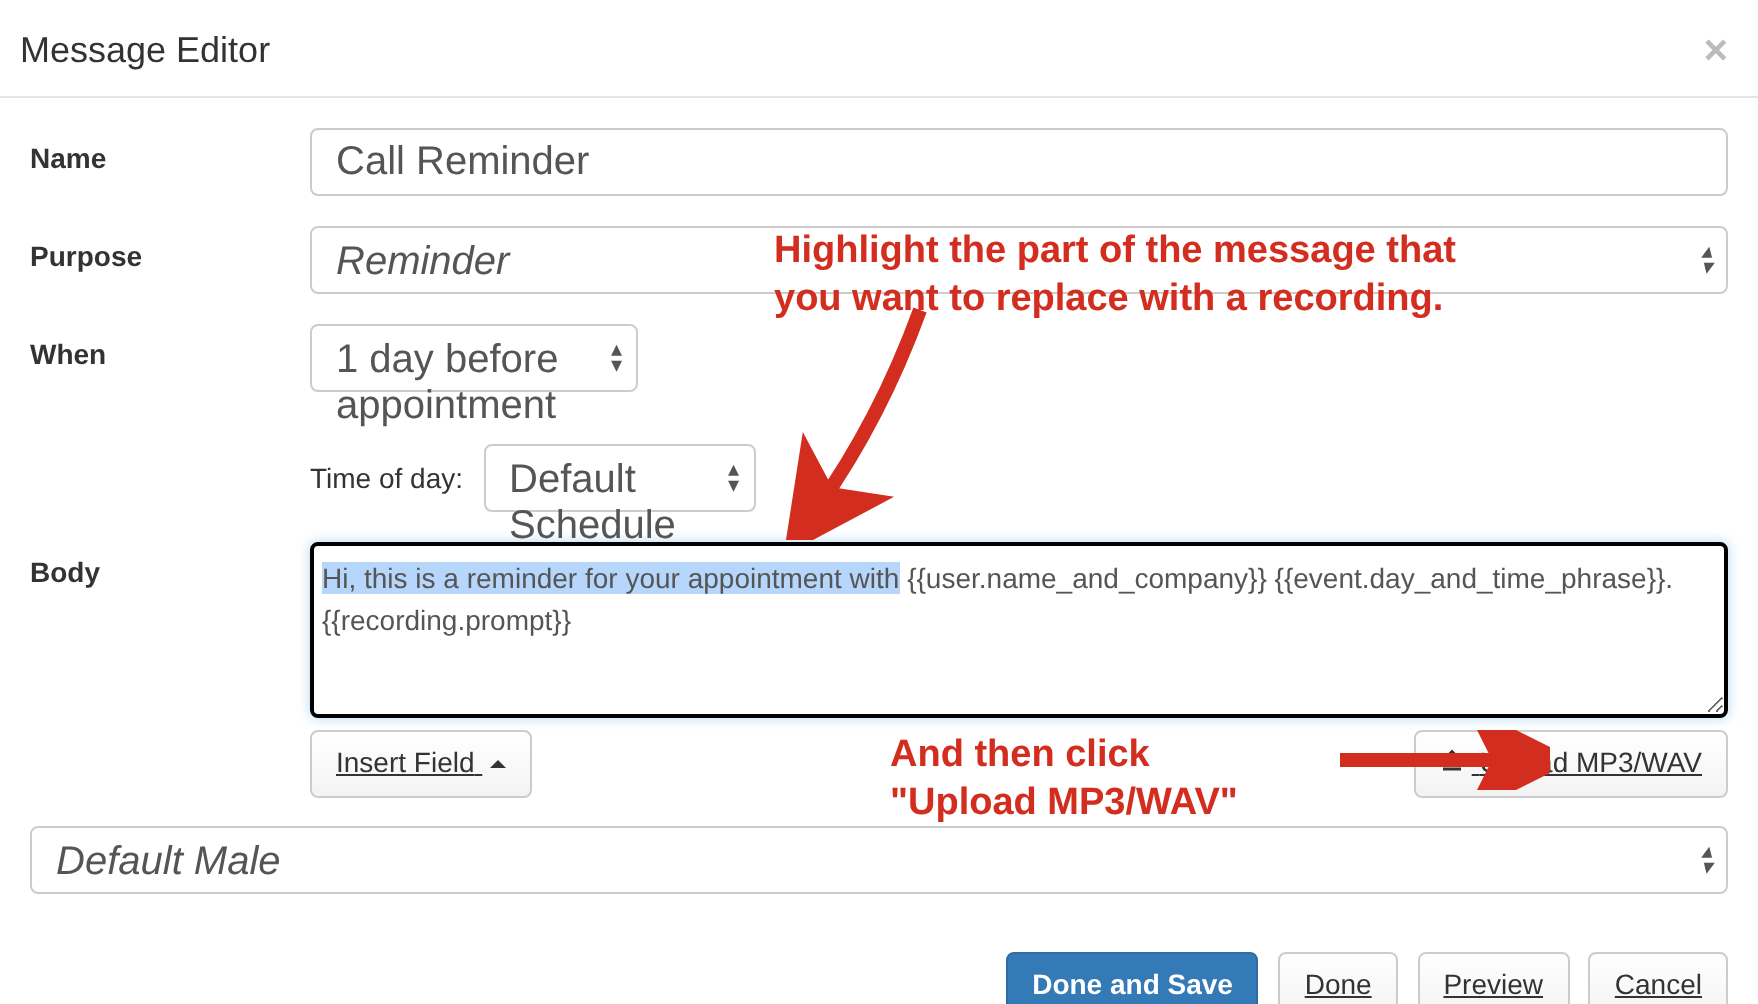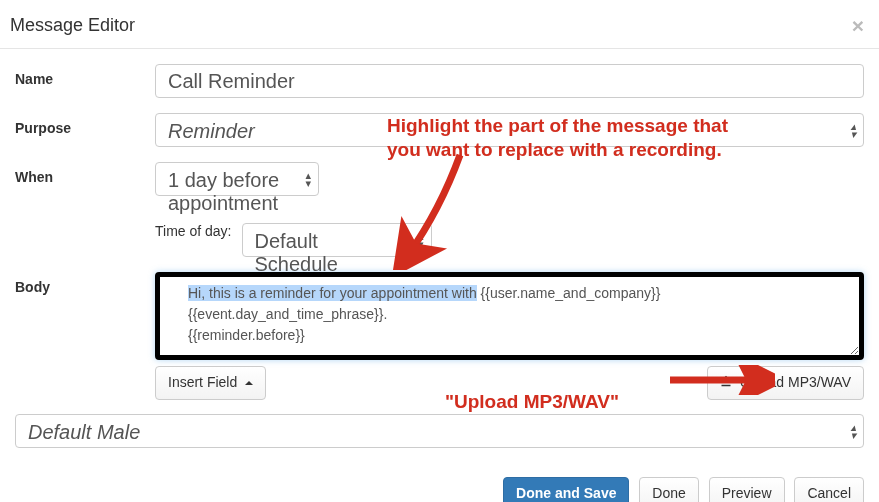--- a/index.html
+++ b/index.html
@@ -89,24 +89,24 @@
     top: 50%;
     transform: translateY(-50%);
     pointer-events: none;
     font-size: 11px;
     color: #555;
     line-height: 8px;
   }
   .textarea {
     width: 100%;
     height: 88px;
-    padding: 6px 28px;
+    padding: 6px 4px;
     font-size: 14px;
     color: #555;
-    border: 5px solid #000000;
+    border: 2px solid #000000;
     border-radius: 4px;
     box-shadow: 0 0 6px rgba(102,175,233,.5);
     resize: both;
     overflow: auto;
     font-family: inherit;
     line-height: 1.5;
   }
   .hl {
     background: #b6d7fb;
   }
@@ -120,34 +120,36 @@
     border-radius: 4px;
     background: #fff;
     color: #333;
     cursor: pointer;
     line-height: 1.42857;
     vertical-align: middle;
   }
   .btn-default {
     background: linear-gradient(#fff,#f3f3f3);
     border-color: #ccc;
+    text-decoration: underline;
   }
   .btn-primary {
     background: #337ab7;
     border-color: #2e6da4;
     color: #fff;
     font-weight: 600;
   }
   .toolbar-row {
     display: flex;
     justify-content: space-between;
     margin-top: 6px;
   }
   .when-row {
     display: flex;
+    align-items: center;
     gap: 10px;
   }
   .sub-label {
     font-size: 14px;
     color: #333;
   }
   .modal-footer {
     padding: 10px 15px 15px;
     text-align: right;
   }
@@ -224,32 +226,32 @@
         </div>
       </div>
     </div>
 
     <div class="form-row">
       <div class="form-label" style="font-weight:400"></div>
       <div class="form-control-wrap">
         <div class="when-row">
           <span class="sub-label">Time of day:</span>
           <div class="select-wrap">
-            <div class="form-control select" style="width:190px">Default Schedule</div>
+            <div class="form-control select" style="width:136px">Default Schedule</div>
             <div class="select-caret">▴<br>▾</div>
           </div>
         </div>
       </div>
     </div>
 
     <div class="form-row" style="margin-bottom:4px">
       <div class="form-label">Body</div>
       <div class="form-control-wrap">
         <div class="textarea" contenteditable="true" style="">
-          <span class="hl">Hi, this is a reminder for your appointment with</span><span> {{user.name_and_company}} {{event.day_and_time_phrase}}.</span><br><span>{{reminder.before}}</span>
+          <span class="hl">Hi, this is a reminder for your appointment with</span><span> {{user.name_and_company}} {{event.day_and_time_phrase}}.</span><br><span>{{recording.prompt}}</span>
         </div>
         <div class="toolbar-row">
           <button class="btn btn-default">
             <span>Insert Field</span>
             <span class="caret-up"></span>
           </button>
           <button class="btn btn-default">
             <span class="upload-ico">
               <svg width="12" height="12" viewBox="0 0 16 16">
                   <path fill="#333" d="M8 1l4 4H9v5H7V5H4l4-4zM2 13h12v2H2z"></path>
@@ -274,21 +276,21 @@
 
   <div class="modal-footer">
     <button class="btn btn-primary">Done and Save</button>
     <button class="btn btn-default">Done</button>
     <button class="btn btn-default">Preview</button>
     <button class="btn btn-default">Cancel</button>
   </div>
 
   <div class="annot annot1">Highlight the part of the message that you want to replace with a recording.</div>
   <div class="annot annot2">
-    <br>
+    <span>And then click</span><br>
     <span>"Upload MP3/WAV"</span>
   </div>
 
   <svg class="arrow" style="left:370px; top:150px;" width="110" height="120">
     <defs>
       <marker id="ah1" markerWidth="12" markerHeight="12" refX="6" refY="6" orient="auto">
         <path d="M2,2 L10,6 L2,10 L4,6 Z" fill="#d22d1e"></path>
       </marker>
     </defs>
     <path d="M90,5 Q70,60 38,105" stroke="#d22d1e" stroke-width="7" fill="none" marker-end="url(#ah1)"></path>

